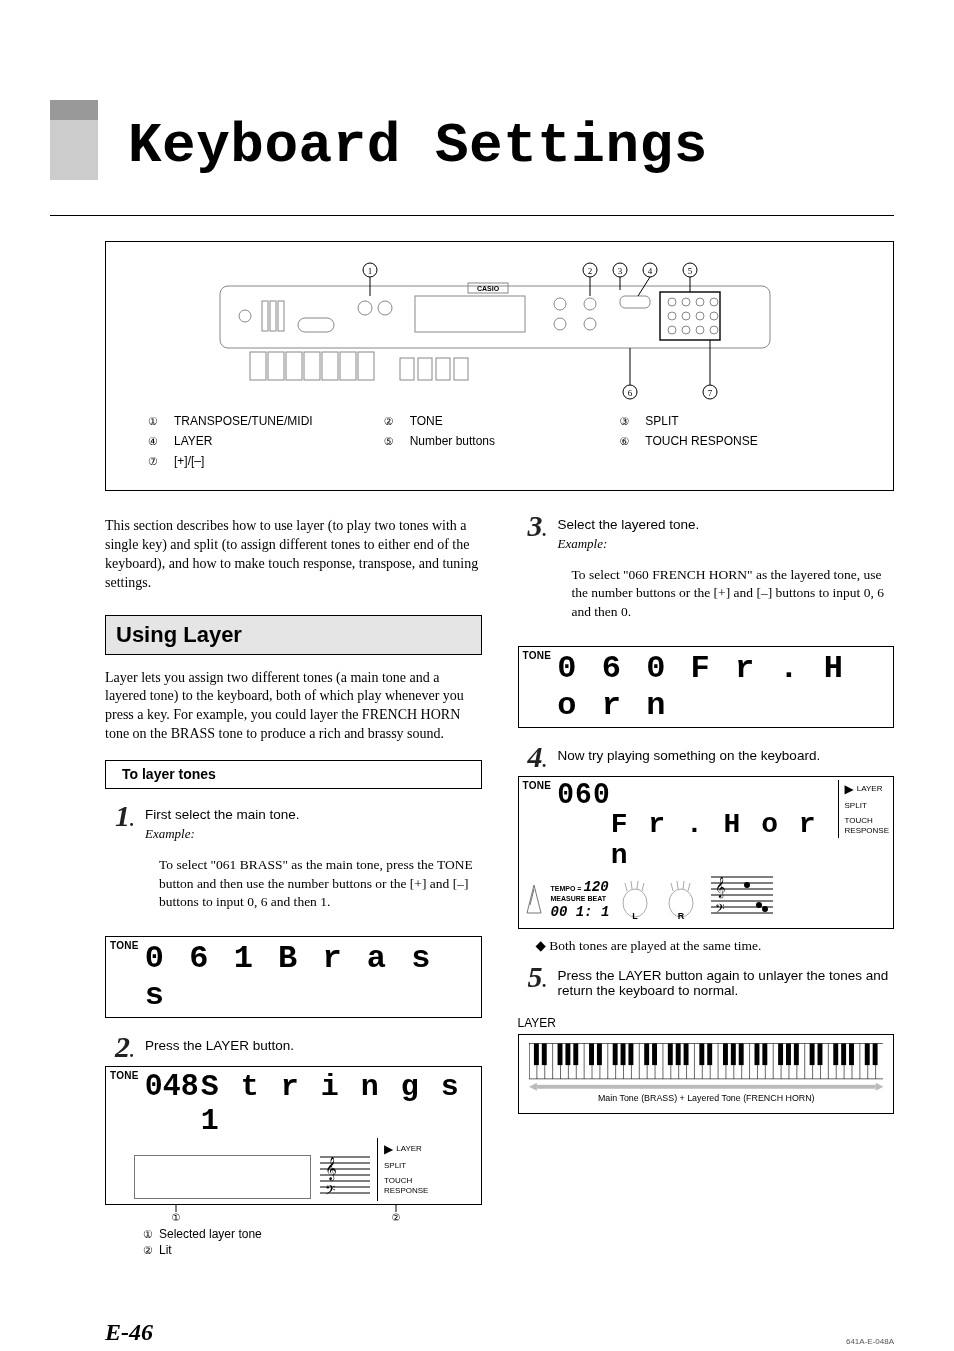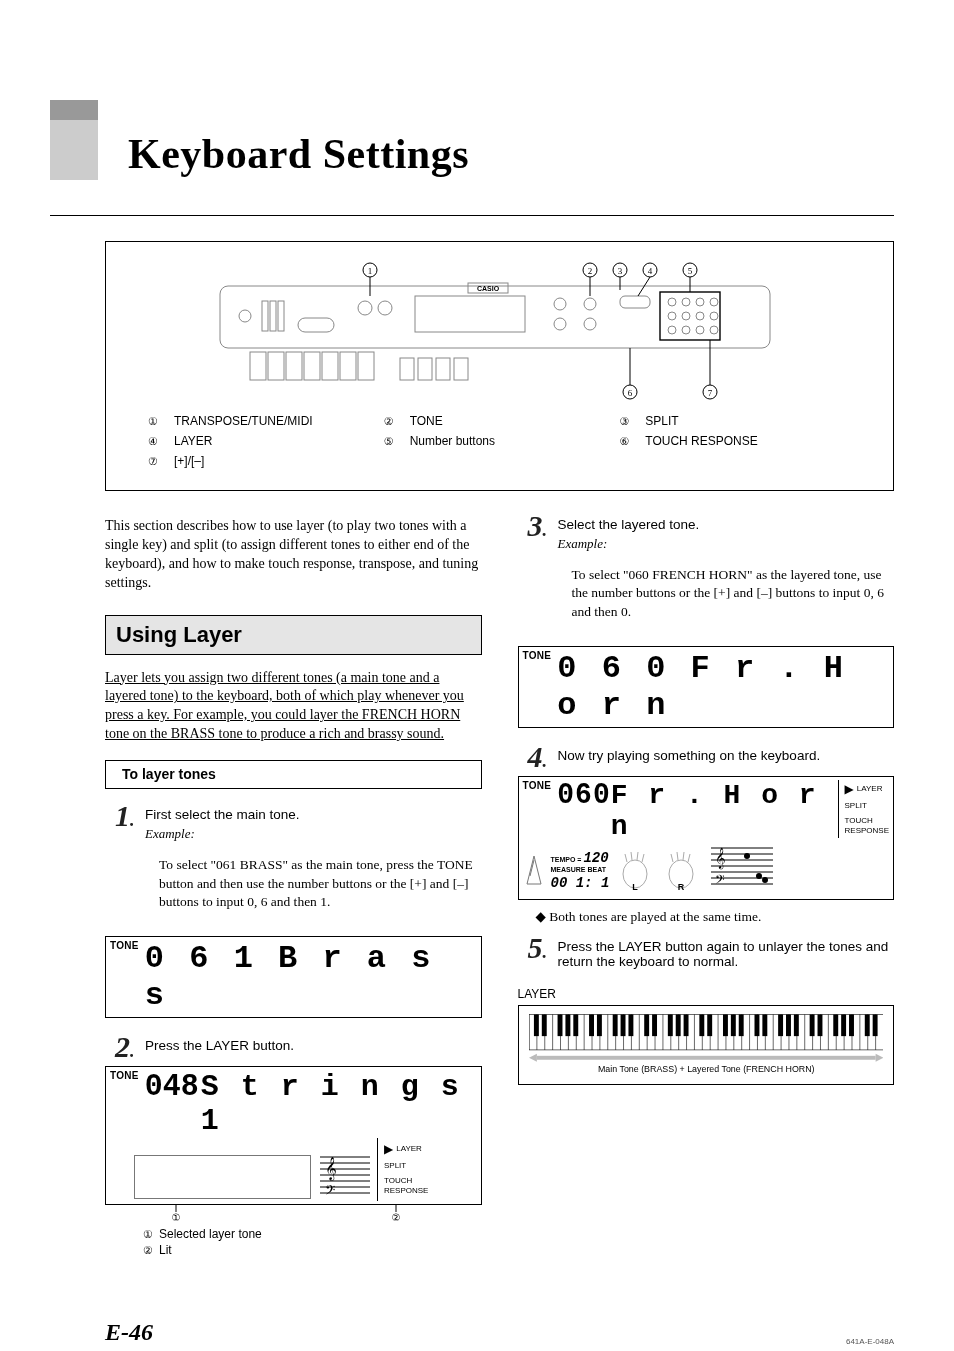--- a/index.html
+++ b/index.html
@@ -27,23 +27,23 @@
     margin-right: 30px;
   }
   .title-left-sq::before{
     content:"";
     display:block;
     width:100%;
     height:20px;
     background:#999;
   }
   h1 {
-    font-family: Liberation Serif, serif;
-    font-weight: bold;
-    font-size: 42px;
+    font-family: Liberation Mono, monospace;
+    font-weight: bold;
+    font-size: 56px;
     margin: 9px 0 2px 0;
     letter-spacing: 0.5px;
   }
   .title-underline {
     border-bottom: 1px solid #000;
     width: 100%;
     margin-left: -55px;
     margin-bottom: 25px;
     padding-right:55px;
   }
@@ -90,21 +90,20 @@
     border: 1px solid #000;
     font-family: Arial, Helvetica, sans-serif;
     font-weight: bold;
     font-size: 22px;
     padding: 6px 4px 6px 10px;
     margin-bottom: 14px;
   }
   .body-p {
     line-height: 1.35;
     margin: 0 0 16px 0;
-    text-decoration: underline;
   }
   .subhead-box {
     border: 1px solid #000;
     padding: 5px 16px;
     margin: 14px 0 12px 0;
   }
   .subhead-sans {
     font-family: Arial, Helvetica, sans-serif;
     font-weight: bold;
     font-size: 14px;
@@ -427,21 +426,21 @@
         <div class="step-num">4<span class="step-dot">.</span></div>
         <div class="step-body">
           <p class="step-lead">Now try playing something on the keyboard.</p>
         </div>
       </div>
 
       <div style="border:1px solid #000;padding:3px 4px;font-family:Arial,Helvetica,sans-serif;">
         <div style="display:flex;align-items:flex-start;">
           <span class="lcd-label">TONE</span>
           <span style="font-family:'Courier New',monospace;font-size:28px;font-weight:bold;" class="lcd-num">060</span>
-          <span style="font-family:'Courier New',monospace;font-size:28px;font-weight:bold;letter-spacing:2px;flex:1;">F r . H o r n</span>
+          <span style="font-family:'Courier New',monospace;font-size:28px;font-weight:bold;letter-spacing:2px;flex:1;margin-top:29px;">F r . H o r n</span>
           <div style="border-left:1px solid #000;padding:2px 0 2px 6px;font-size:8px;line-height:1.3;">
             <div style="display:flex;align-items:center;gap:3px;">
                 <span style="font-size:12px;">▶</span>
                 <span>LAYER</span>
               </div>
             <div style="margin-top:4px;">SPLIT</div>
             <div style="margin-top:4px;white-space:pre;">TOUCH
 RESPONSE</div>
           </div>
         </div>

